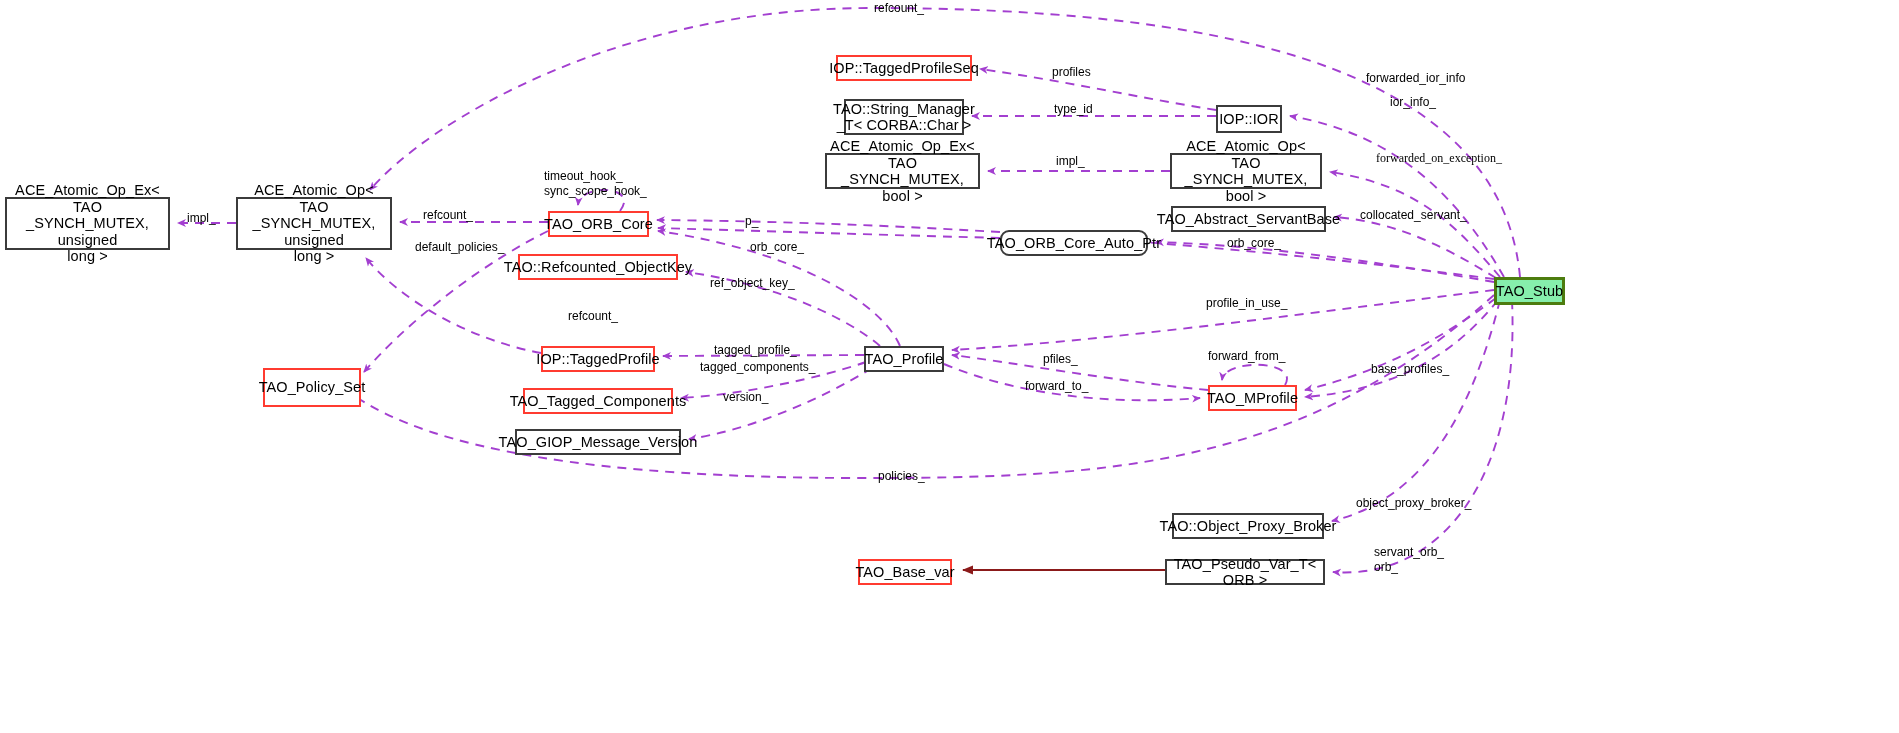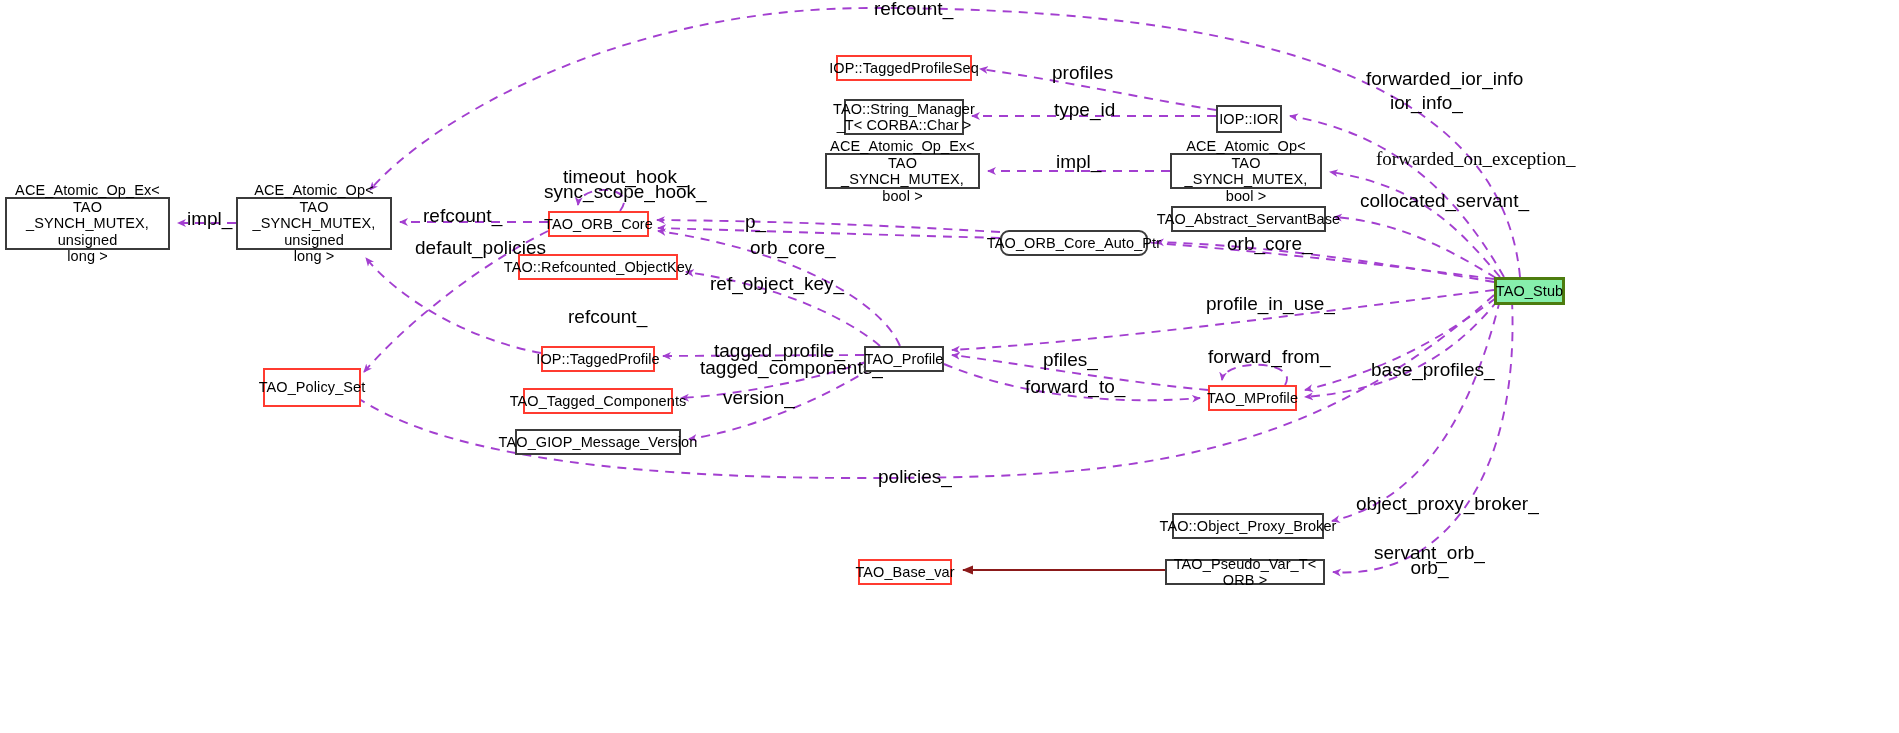--- a/index.html
+++ b/index.html
@@ -47,25 +47,25 @@
   }
   .node.dark {
     border: 2px solid #3b3b3b;
   }
   .node.focus {
     border: 3px solid #4d7c0f;
     background: #86efac;
   }
   .edge-label {
     position: absolute;
-    font-size: 19px;
+    font-size: 12px;
     line-height: 15px;
     color: #000000;
     white-space: pre-line;
-    text-align: center;
+    text-align: left;
     z-index: 4;
     background: transparent;
     pointer-events: none;
   }
 </style>
 </head>
 <body>
 
 <div id="diagram-root">
 
@@ -187,21 +187,21 @@
   <div class="edge-label" style="left:714px; top:343px;">tagged_profile_</div>
   <div class="edge-label" style="left:700px; top:360px;">tagged_components_</div>
   <div class="edge-label" style="left:723px; top:390px;">version_</div>
   <div class="edge-label" style="left:878px; top:469px;">policies_</div>
   <div class="edge-label" style="left:1052px; top:65px;">profiles</div>
   <div class="edge-label" style="left:1054px; top:102px;">type_id</div>
   <div class="edge-label" style="left:1056px; top:154px;">impl_</div>
   <div class="edge-label" style="left:1366px; top:71px;">forwarded_ior_info</div>
   <div class="edge-label" style="left:1390px; top:95px;">ior_info_</div>
   <div class="edge-label" style="left:1376px; top:151px;font-family:Liberation Serif, serif;">forwarded_on_exception_</div>
-  <div class="edge-label" style="left:1360px; top:193px;">collocated_servant_</div>
+  <div class="edge-label" style="left:1360px; top:208px;">collocated_servant_</div>
   <div class="edge-label" style="left:1227px; top:236px;">orb_core_</div>
   <div class="edge-label" style="left:1206px; top:296px;">profile_in_use_</div>
   <div class="edge-label" style="left:1371px; top:362px;">base_profiles_</div>
   <div class="edge-label" style="left:1208px; top:349px;">forward_from_</div>
   <div class="edge-label" style="left:1043px; top:352px;">pfiles_</div>
   <div class="edge-label" style="left:1025px; top:379px;">forward_to_</div>
   <div class="edge-label" style="left:1356px; top:496px;">object_proxy_broker_</div>
   <div class="edge-label" style="left:1374px; top:545px;">servant_orb_
 orb_</div>
 

